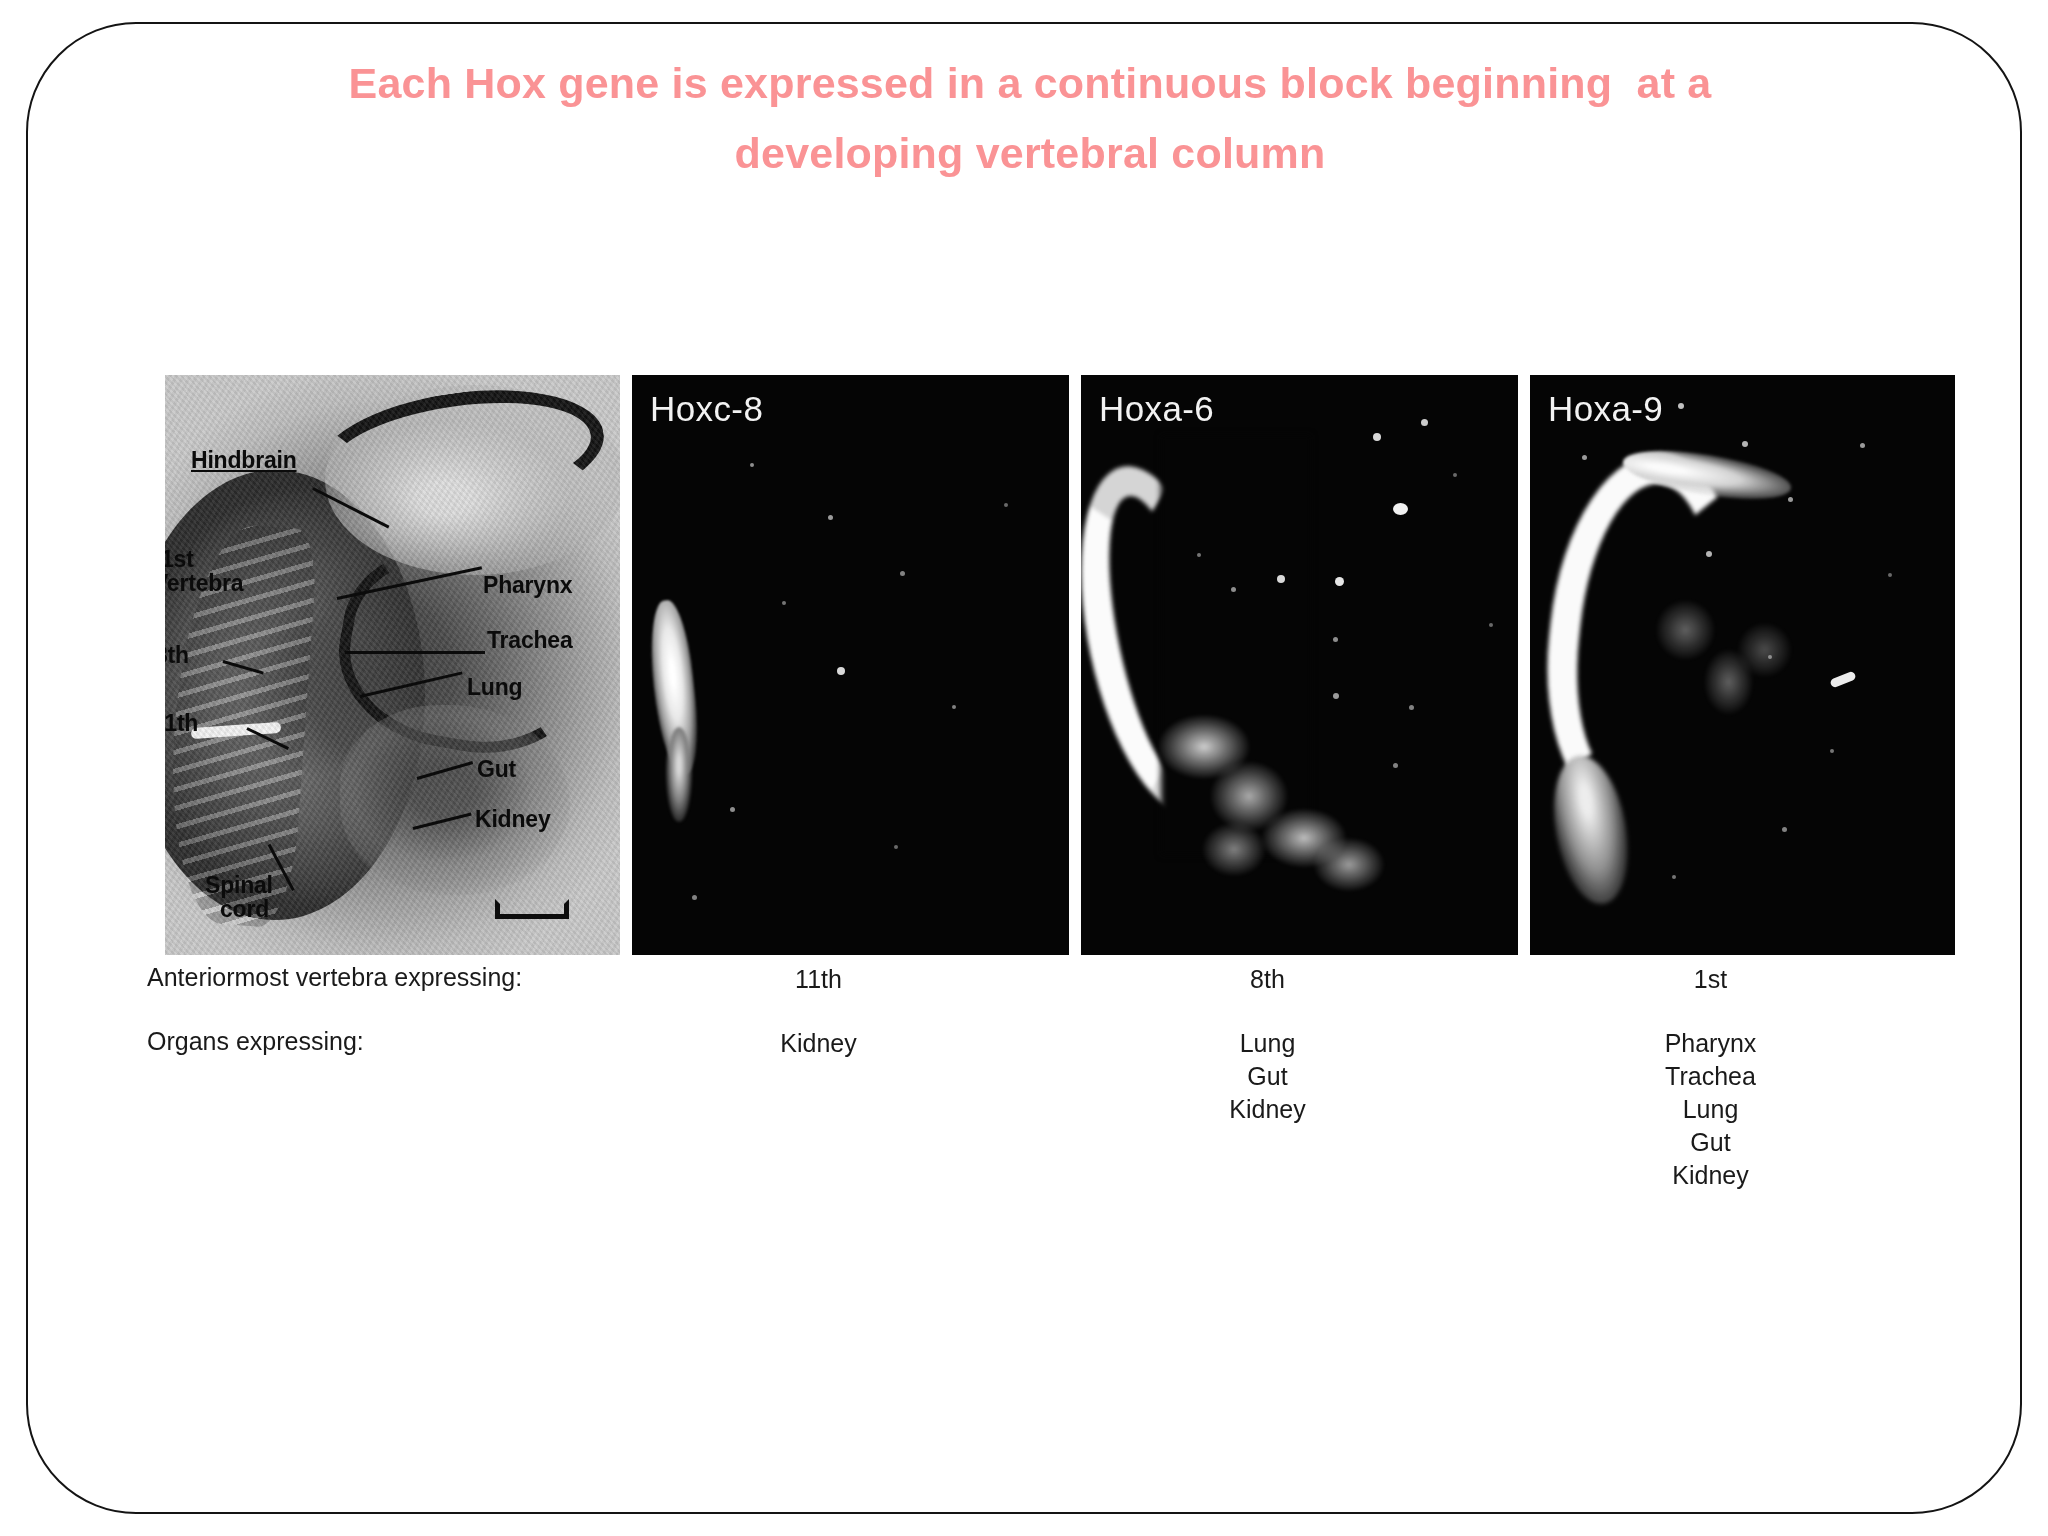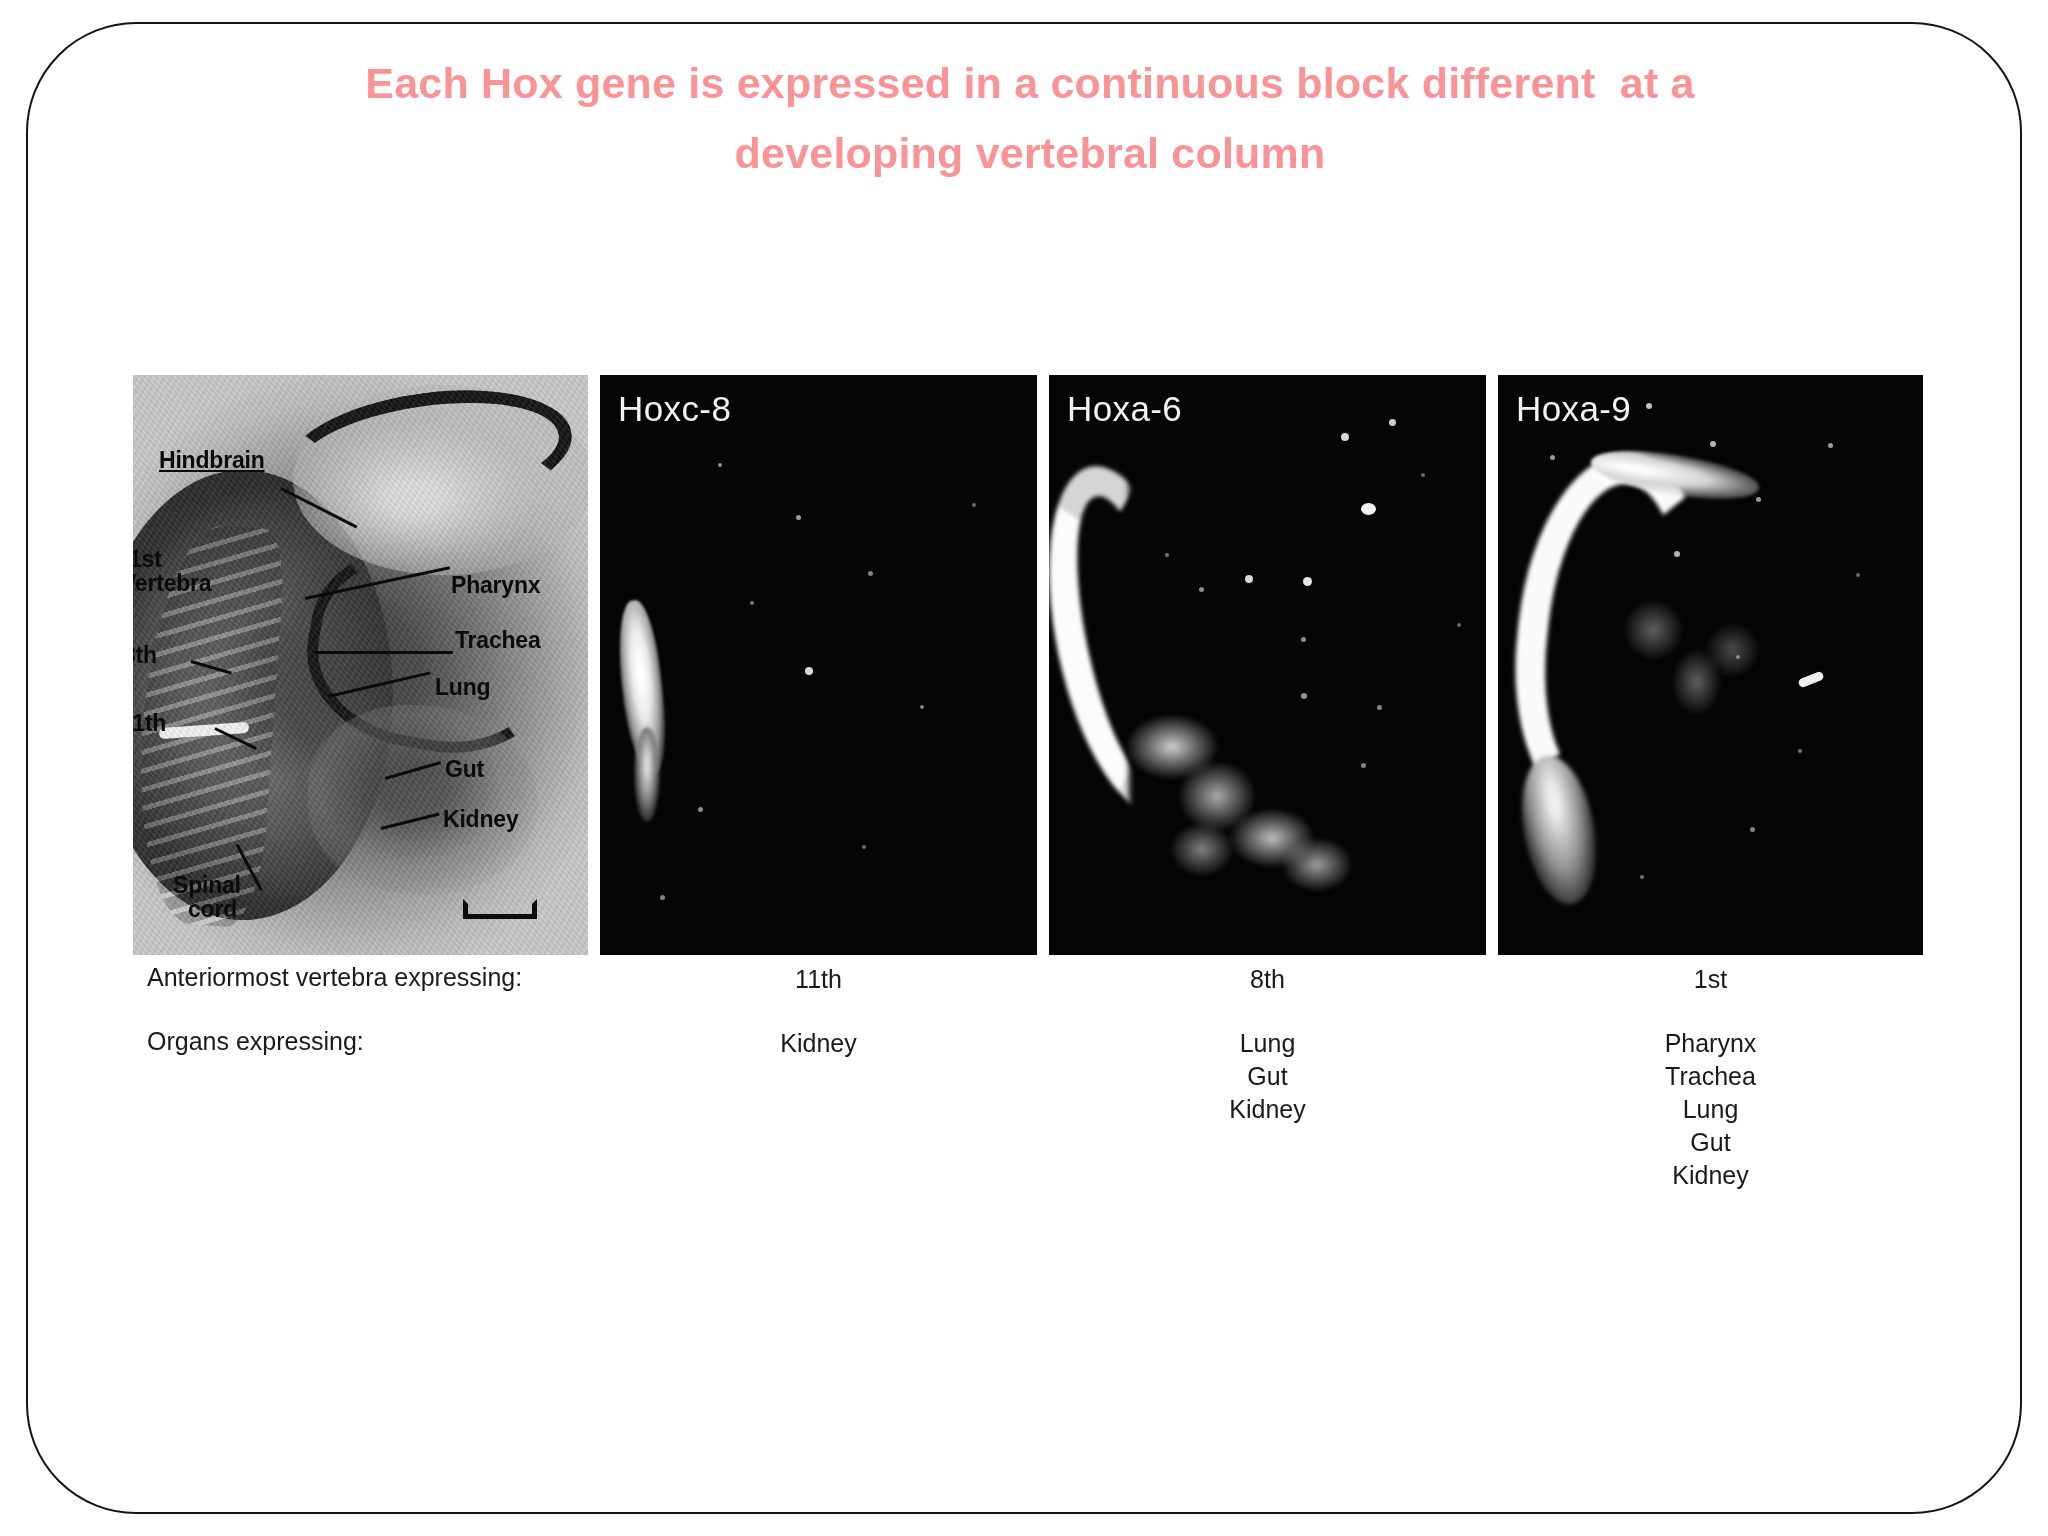--- a/index.html
+++ b/index.html
@@ -64,20 +64,21 @@
     top: 0;
     width: 1790px;
     height: 580px;
   }
 
   .panel {
     position: absolute;
     top: 0;
     height: 580px;
     overflow: hidden;
+    margin-left: 32px;
   }
 
   
   #panel-embryo {
     left: 0;
     width: 455px;
     background:
        radial-gradient(ellipse 62% 54% at 47% 52%, #3d3d3d 0%, #4a4a4a 26%, #6e6e6e 46%, #8d8d8d 62%, #a7a7a7 76%, #bdbdbd 88%, #c9c9c9 100%),
        #b9b9b9;
   }
@@ -308,21 +309,21 @@
   }
 </style>
 </head>
 <body>
 
 <div id="slide">
 
   <div id="slide-frame"></div>
 
   <div id="title-block">
-    <div class="title-line">Each Hox gene is expressed in a continuous block different  at a</div>
+    <div class="title-line">Each Hox gene is expressed in a continuous block beginning  at a</div>
     <div class="title-line">developing vertebral column</div>
   </div>
 
   <div id="figure">
 
     <div id="panel-row">
 
       <div class="panel" id="panel-embryo">
         <div class="emb-body" id="emb-mass"></div>
         <div class="emb-body" id="emb-head"></div>

